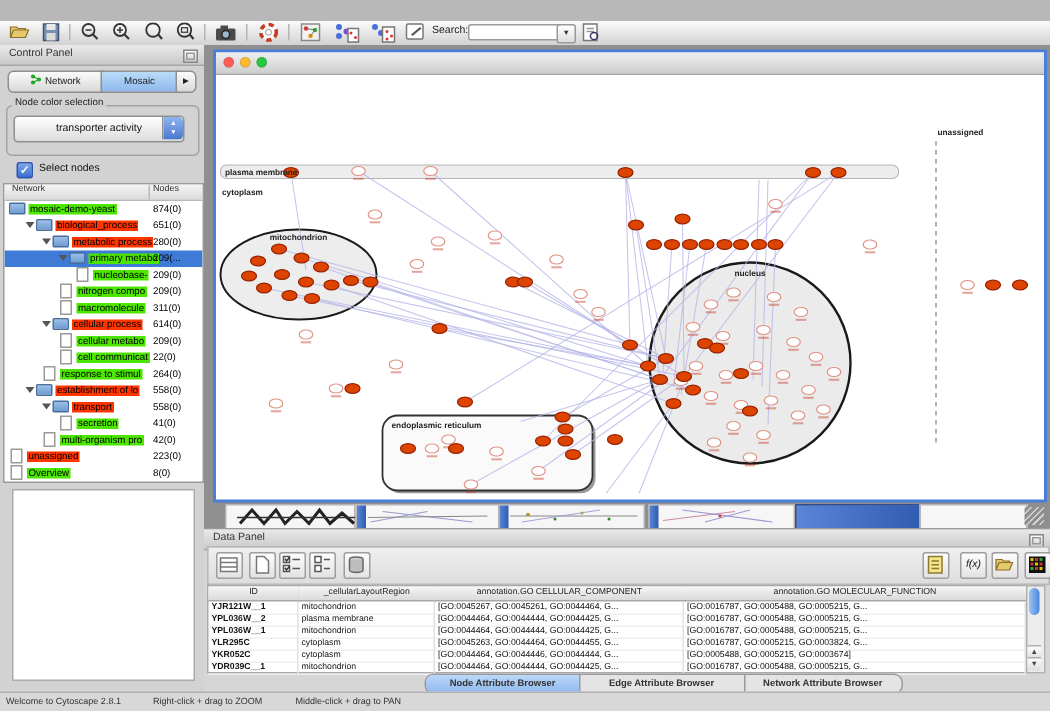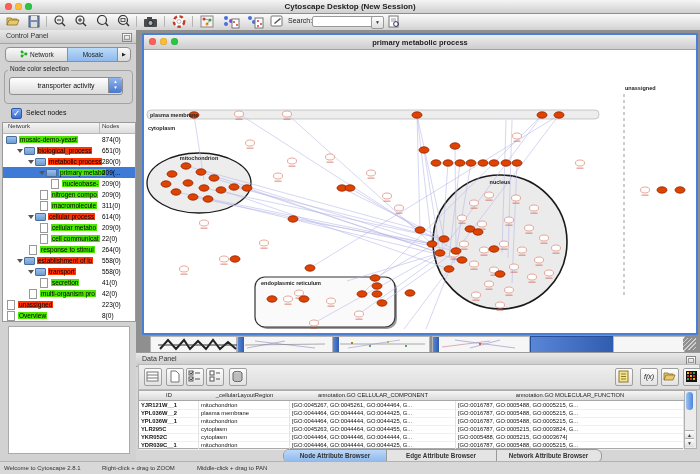--- a/index.html
+++ b/index.html
@@ -71,26 +71,20 @@
   
   #statusbar{left:0;top:461px;width:700px;height:13px;background:#d8d8d8;border-top:1px solid #b2b2b2;}
   .status{position:absolute;top:3px;font-size:6px;color:#333;}
   svg{display:block;}
 </style>
 </head>
 <body>
 
 <div id="app">
 
-  <div id="titlebar" class="abs">
-    <span class="light" style="left:5px;background:#ff5f57;"></span>
-    <span class="light" style="left:15px;background:#febc2e;"></span>
-    <span class="light" style="left:25px;background:#28c840;"></span>
-    <span class="t">Cytoscape Desktop (New Session)</span>
-  </div>
 
   <div id="toolbar" class="abs">
     <span class="tbtn" style="left:6px;">
       <svg width="14" height="13">
           <path d="M1 10 L3 5 H13 L11 10 Z M1 10 V3 H5 L6 4 H11 V5" fill="#e7c96d" stroke="#8a6f25" stroke-width="0.8"></path>
         </svg>
       </span>
     <span class="tbtn" style="left:27px;">
       <svg width="14" height="13">
           <rect x="2" y="1" width="10" height="11" fill="#7a8fb5" stroke="#44546e"></rect>
@@ -250,21 +244,20 @@
     <div id="legendbox"></div>
   </div>
 
   <div id="mdi" class="abs">
 
     <div id="netwin">
       <div id="netwin-title">
         <span class="light" style="left:5px;top:3px;background:#ff5f57;"></span>
         <span class="light" style="left:16px;top:3px;background:#febc2e;"></span>
         <span class="light" style="left:27px;top:3px;background:#28c840;"></span>
-        <span class="t">primary metabolic process</span>
       </div>
       <svg id="canvas" viewBox="0 0 548 279">
           <rect x="3" y="60" width="452" height="9" rx="4" fill="#ededed" stroke="#b5b5b5" stroke-width="0.7"></rect>
           <ellipse cx="55" cy="133" rx="52" ry="30" fill="#ededed" stroke="#1a1a1a" stroke-width="1.3"></ellipse>
           <circle cx="356" cy="192" r="67" fill="#ebebeb" stroke="#1a1a1a" stroke-width="1.6"></circle>
           <rect x="113" y="229" width="140" height="50" rx="10" fill="#9a9a9a"></rect>
           <rect x="111" y="227" width="140" height="50" rx="10" fill="#fafafa" stroke="#333" stroke-width="1.2"></rect>
           <line x1="480" y1="44" x2="480" y2="246" stroke="#9a9a9a" stroke-width="1" stroke-dasharray="3,3"></line>
           <line x1="42" y1="116" x2="276" y2="180" stroke="#b6b6e8" stroke-width="0.7" opacity="0.8"></line>
           <line x1="57" y1="122" x2="288" y2="194" stroke="#b6b6e8" stroke-width="0.7" opacity="0.8"></line>

